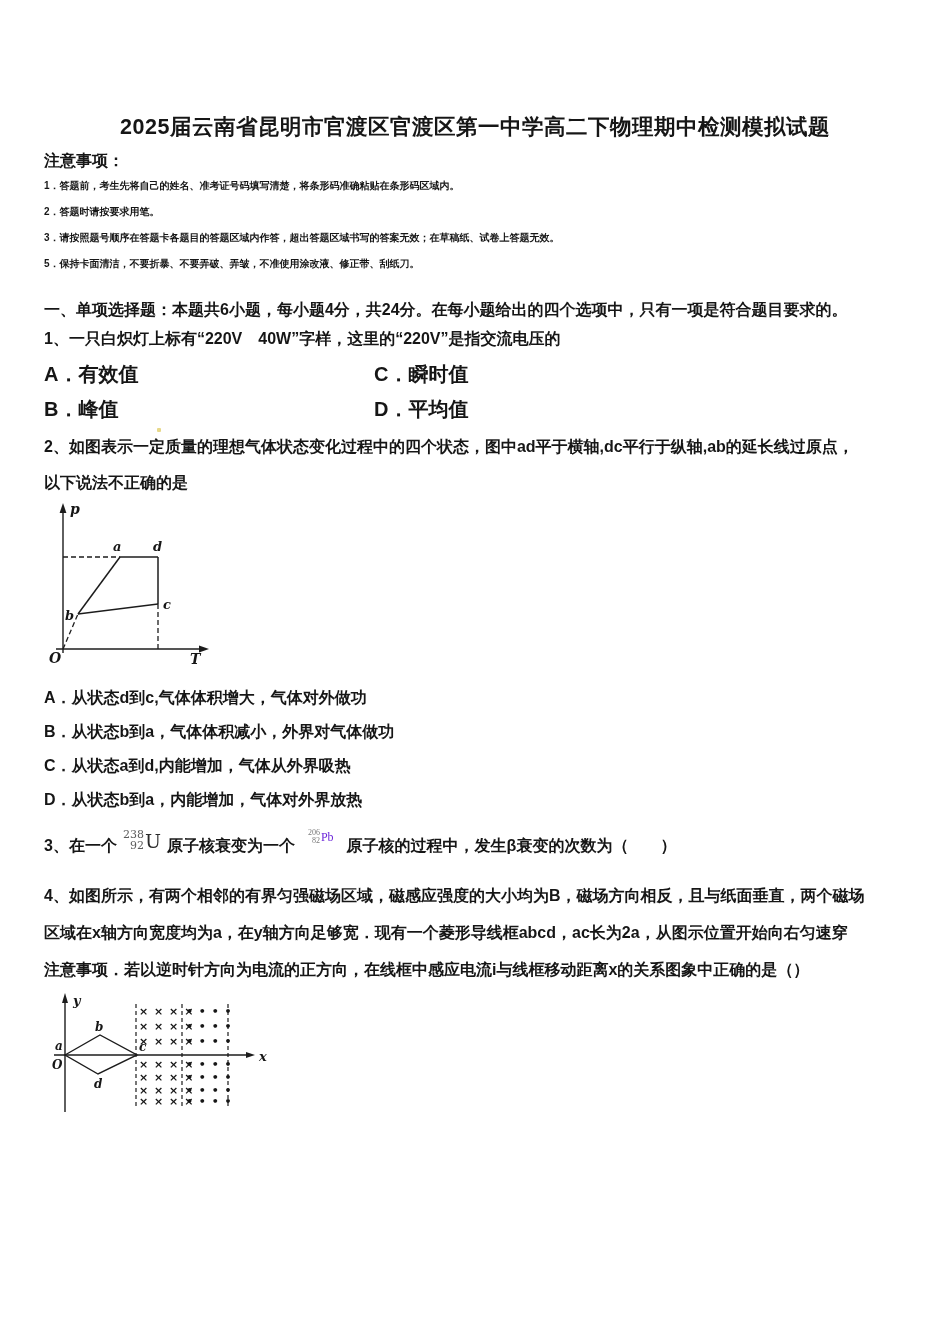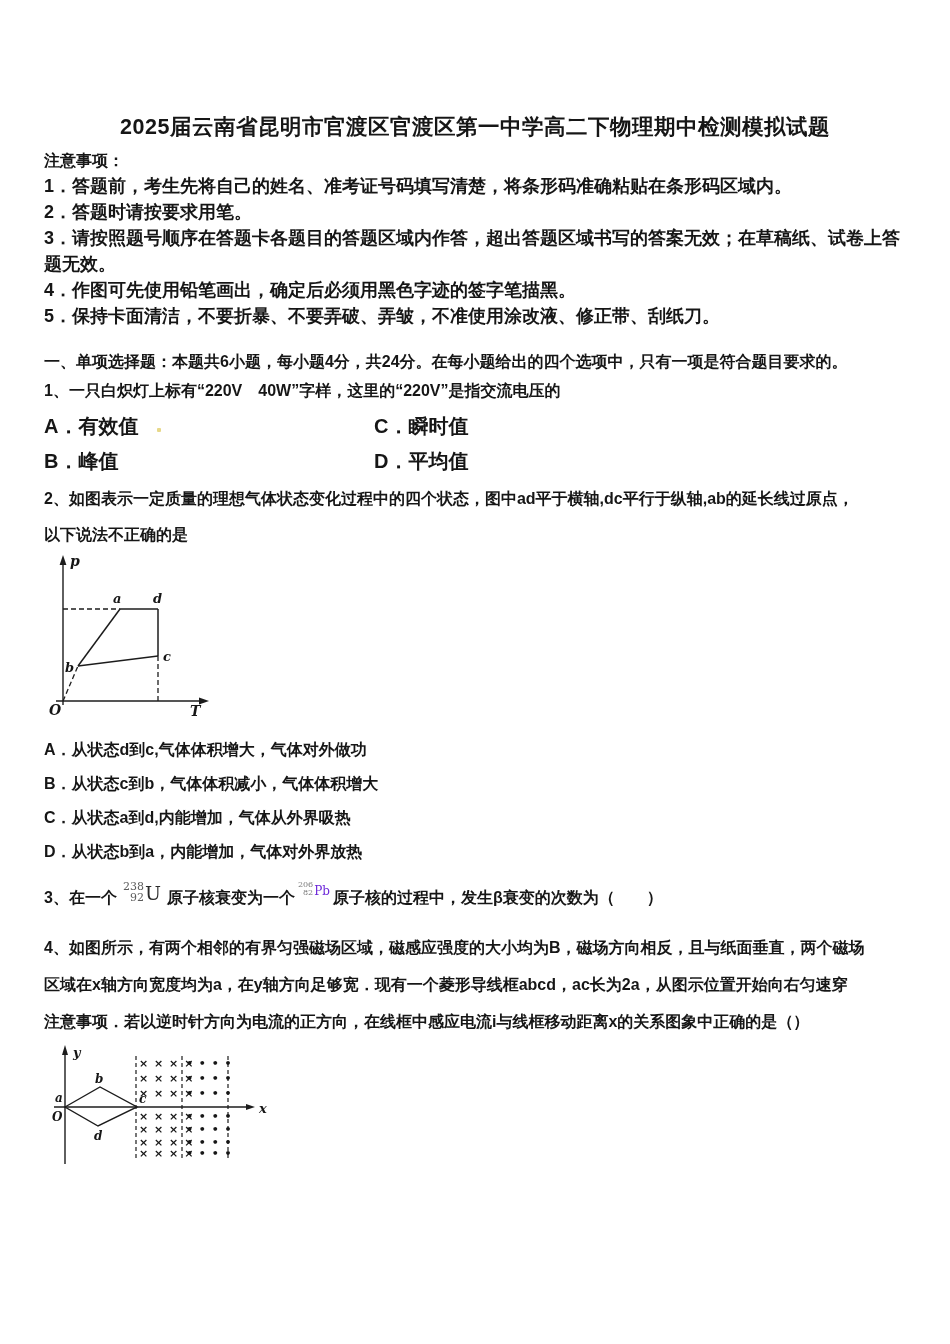--- a/index.html
+++ b/index.html
@@ -9,21 +9,21 @@
     position:relative; overflow:hidden;
     font-family:"Liberation Sans","DejaVu Sans",sans-serif;
     font-weight:700; color:#161616;
     -webkit-font-smoothing:antialiased;
   }
   .page { padding:0 44px; }
 
   .title { margin-top:114px; text-align:center; font-size:21.5px; line-height:27px; letter-spacing:.5px; }
 
   .notice-head { margin-top:8px; font-size:16px; line-height:24px;font-family:Liberation Serif, serif; }
-  .notices .notice-line { font-size:18px; line-height:26px; }
+  .notices .notice-line { font-size:10px; line-height:26px; }
 
   .section-head { margin-top:20px; font-size:16px; line-height:26px; }
 
   .stem { font-size:16px; }
   .q1-stem { margin-top:3px; line-height:26px; }
 
   .opt-grid-2 { margin-top:5px; display:grid; grid-template-columns:330px 1fr; }
   .opt-grid-2 .opt { font-size:20px; line-height:35px; }
 
   .q2-line { font-size:16px; line-height:36px; }
@@ -33,24 +33,24 @@
   .fig1 { margin-top:0; }
   .fig2 { margin-top:4px; }
   svg text { font-family:"DejaVu Serif","Liberation Serif",serif; font-style:italic; font-weight:700; fill:#161616; }
   svg .fsym { font-family:"DejaVu Sans",sans-serif; font-style:normal; font-weight:700; letter-spacing:1px; }
   svg line, svg polyline, svg polygon.noline { stroke:#1c1c1c; }
 
   .q2-opts { margin-top:8px; }
   .q2-opts .opt { font-size:16px; line-height:34px; }
 
   .q3-stem { margin-top:6px; height:46px; display:flex; align-items:center; font-size:16px; }
-  .nuclide { display:inline-flex; align-items:flex-end; margin:0 6px; transform:translateY(-7px); font-family:"DejaVu Serif","Liberation Serif",serif; font-weight:400; }
+  .nuclide { display:inline-flex; align-items:center; margin:0 6px; transform:translateY(-7px); font-family:"DejaVu Serif","Liberation Serif",serif; font-weight:400; }
   .nuclide .nums { display:inline-flex; flex-direction:column; align-items:flex-end; font-size:11px; line-height:11px; color:#5a5a5a; margin-right:1px; padding-top:1px; }
   .nuclide .sym { font-size:19px; line-height:20px; color:#2a2a2a; padding-top:3px; }
-  .nuclide.small { transform:translateY(-10px); margin:0 3px; }
+  .nuclide.small { transform:translateY(-10px); margin:0 13px;font-family:Liberation Serif, serif; }
   .nuclide.small .nums { font-size:8px; line-height:8px; color:#7a7a7a; }
   .nuclide.small .sym { font-size:12px; line-height:12px; color:#6d28d9; padding-top:1px; }
 
   .opt-grid-4 { display:grid; grid-template-columns:164px 166px 165px 1fr; }
   .opt-grid-4 .opt { font-size:16px; line-height:34px; }
 
   .q4-stem { margin-top:8px; }
   .q4-stem .q4-line { font-size:16px; line-height:37px; }
 
   .stray-dot { position:absolute; left:157px; top:428px; width:4px; height:4px; border-radius:1px; }
@@ -60,21 +60,20 @@
 
 <div class="page">
 
   <h1 class="title">2025届云南省昆明市官渡区官渡区第一中学高二下物理期中检测模拟试题</h1>
 
   <div class="notice-head">注意事项：</div>
   <div class="notices">
     <div class="notice-line">1．答题前，考生先将自己的姓名、准考证号码填写清楚，将条形码准确粘贴在条形码区域内。</div>
     <div class="notice-line">2．答题时请按要求用笔。</div>
     <div class="notice-line">3．请按照题号顺序在答题卡各题目的答题区域内作答，超出答题区域书写的答案无效；在草稿纸、试卷上答题无效。</div>
-    <div class="notice-line">4．作图可先使用铅笔画出，确定后必须用黑色字迹的签字笔描黑。</div>
     <div class="notice-line">5．保持卡面清洁，不要折暴、不要弄破、弄皱，不准使用涂改液、修正带、刮纸刀。</div>
   </div>
 
   <div class="section-head">一、单项选择题：本题共6小题，每小题4分，共24分。在每小题给出的四个选项中，只有一项是符合题目要求的。</div>
 
   <div class="stem q1-stem">1、一只白炽灯上标有“220V　40W”字样，这里的“220V”是指交流电压的</div>
   <div class="opt-grid-2">
     <span class="opt">A．有效值</span>
     <span class="opt">C．瞬时值</span>
     <span class="opt">B．峰值</span>
@@ -106,21 +105,21 @@
       <text x="5" y="162" font-size="14">O</text>
       <text x="69" y="50" font-size="13">a</text>
       <text x="109" y="50" font-size="13">d</text>
       <text x="21" y="119" font-size="13">b</text>
       <text x="119" y="108" font-size="13">c</text>
     </svg>
   </figure>
 
   <div class="q2-opts">
     <div class="opt">A．从状态d到c,气体体积增大，气体对外做功</div>
-    <div class="opt">B．从状态c到b，气体体积减小，气体体积增大</div>
+    <div class="opt">B．从状态b到a，气体体积减小，外界对气体做功</div>
     <div class="opt">C．从状态a到d,内能增加，气体从外界吸热</div>
     <div class="opt">D．从状态b到a，内能增加，气体对外界放热</div>
   </div>
 
   <div class="q3-stem">
     <span>3、在一个</span>
     <span class="nuclide">
       <span class="nums">
         <span>238</span>
         <span>92</span>

